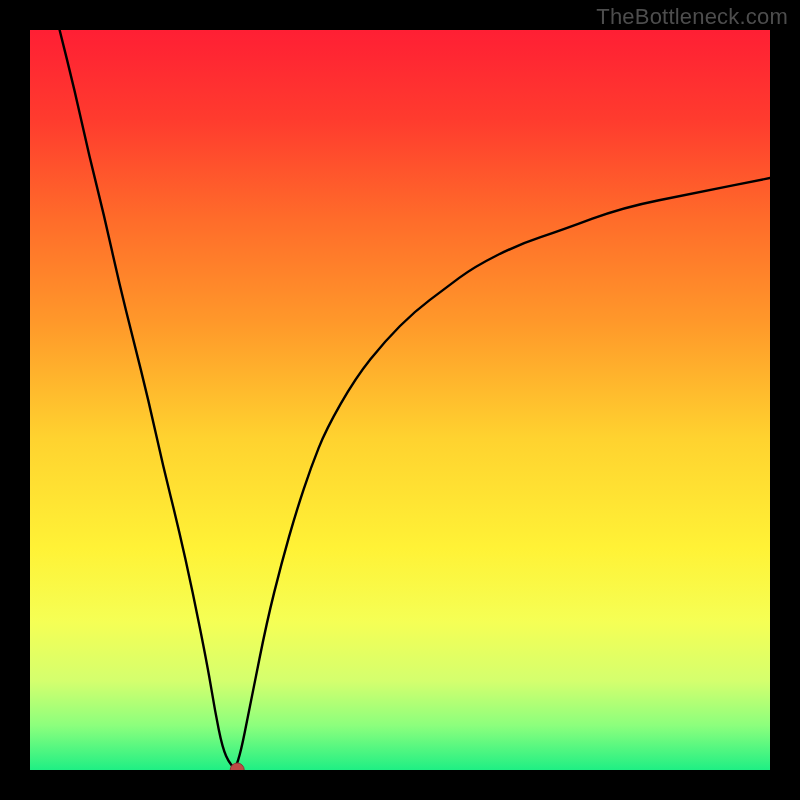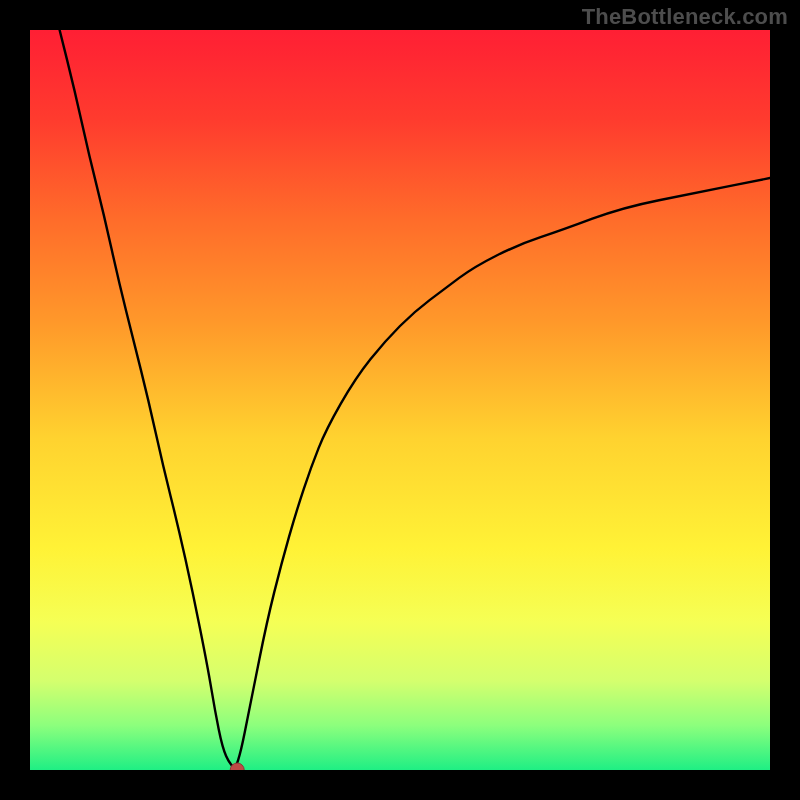--- a/index.html
+++ b/index.html
@@ -23,21 +23,21 @@
     top: 30px;
     width: 740px;
     height: 740px;
   }
   .watermark {
     position: absolute;
     top: 4px;
     right: 12px;
     color: #4d4d4d;
     font-size: 22px;
-    font-weight: 700;
+    font-weight: 400;
     letter-spacing: 0.2px;
   }
   svg { display: block; }
 </style>
 </head>
 <body>
 
 <div class="stage">
   <div class="watermark">TheBottleneck.com</div>
   <svg class="plot" viewBox="0 0 740 740" preserveAspectRatio="none">

